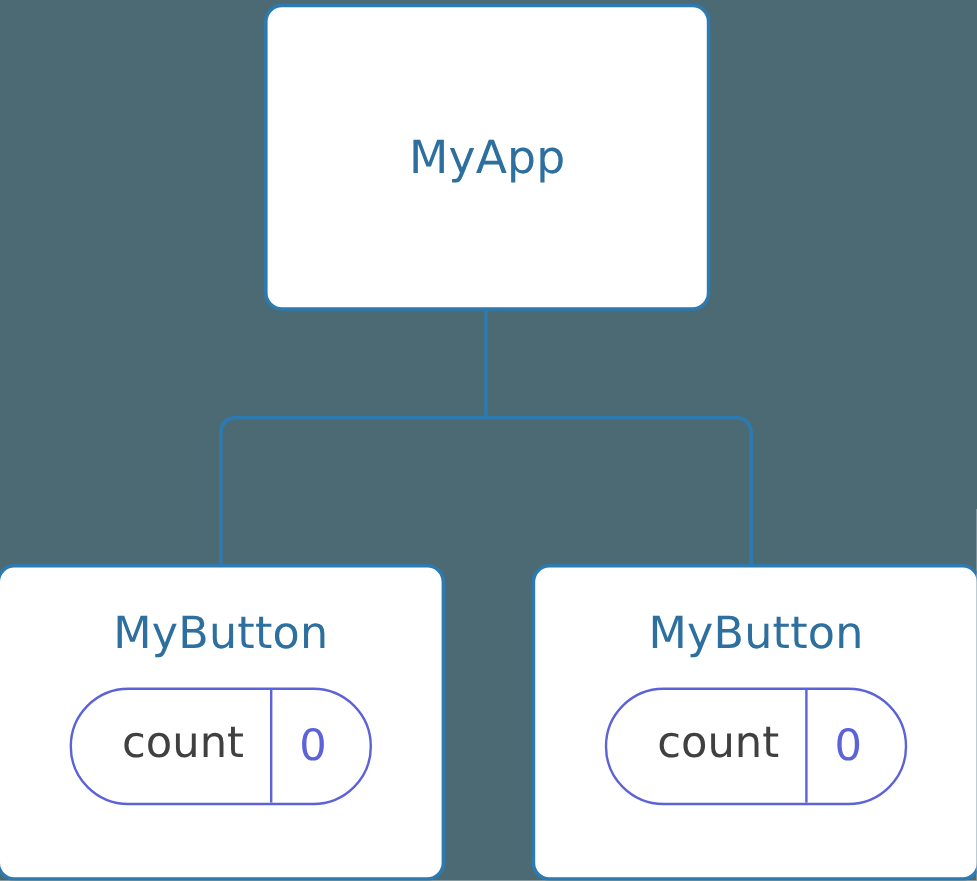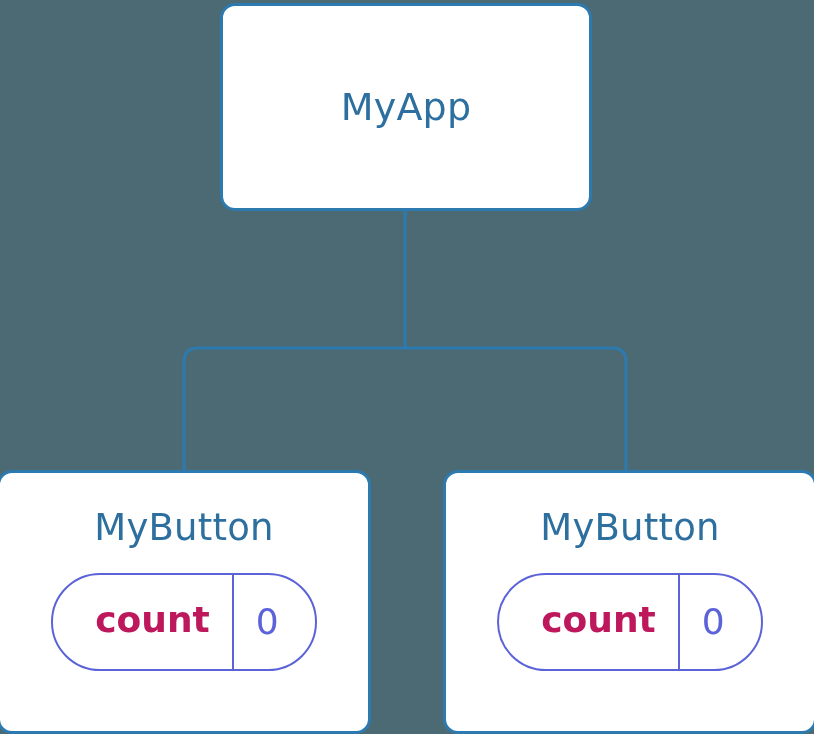--- a/index.html
+++ b/index.html
@@ -43,21 +43,21 @@
     display: flex;
     flex-direction: column;
     align-items: center;
     justify-content: flex-start;
   }
 
   .node-root {
     left: 220px;
     top: 3px;
     width: 372px;
-    height: 208px;
+    height: 256px;
     justify-content: center;
   }
 
   .node-child-left {
     left: -3px;
     top: 470px;
     width: 374px;
     height: 264px;
   }
 
@@ -96,25 +96,24 @@
     border-radius: 49px;
     background: transparent;
     overflow: hidden;
   }
 
   .prop-key {
     display: flex;
     align-items: center;
     justify-content: center;
     padding: 0 22px 4px 42px;
-    color: #be185d;
+    color: #404040;
     font-size: 36px;
     line-height: 1;
     white-space: nowrap;
-    font-weight: bold;
   }
 
   .prop-value {
     display: flex;
     align-items: center;
     justify-content: center;
     padding: 0 36px 0 22px;
     border-left: 2px solid #5c63d8;
     color: #5c63d8;
     font-size: 36px;

